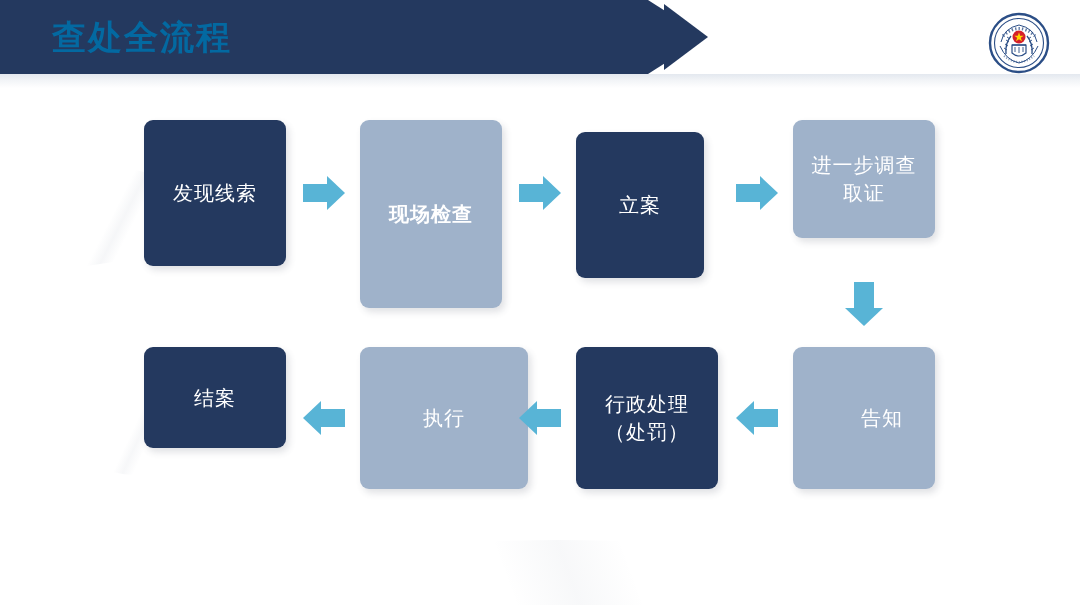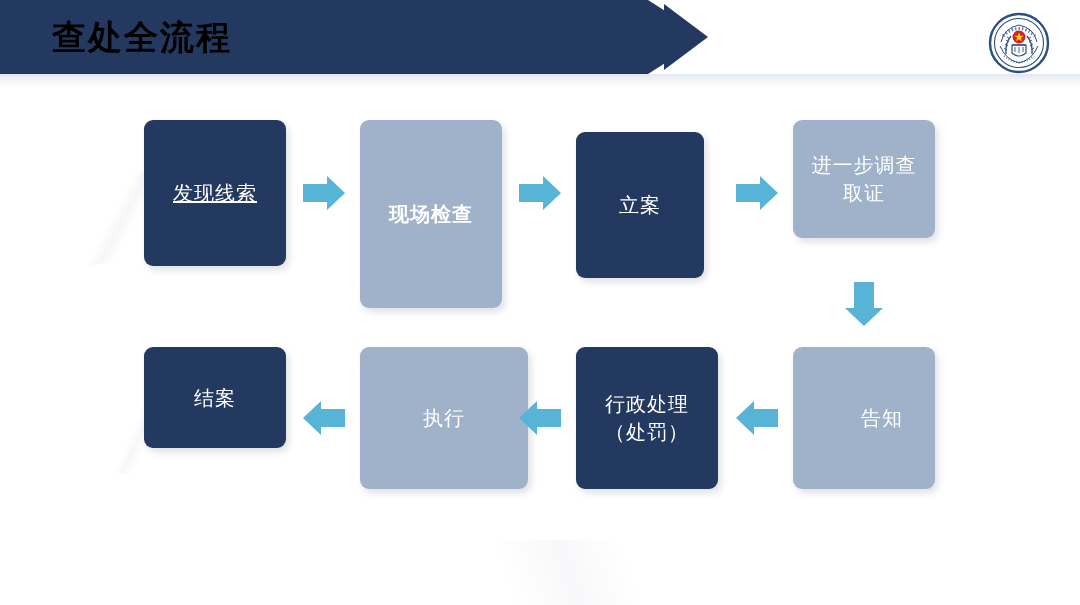--- a/index.html
+++ b/index.html
@@ -66,21 +66,21 @@
     border-bottom:33px solid transparent;
   }
   .banner-underline {
     position:absolute; left:0; top:74px;
     width:1080px; height:14px;
     background:linear-gradient(180deg,#e3e8ef 0%, #f2f4f7 45%, #ffffff 100%);
   }
   #title {
     position:absolute; left:52px; top:14px;
     font-size:34px; font-weight:bold;
-    color:#000000;
+    color:#0369a1;
     letter-spacing:2px;
     line-height:46px;
     white-space:nowrap;
   }
 
   
   #emblem-wrap {
     position:absolute; left:988px; top:12px;
     width:62px; height:62px;
   }
@@ -168,21 +168,21 @@
       <path d="M27 35 v5 M31 35 v6 M35 35 v5" stroke="#2B4E86" stroke-width="0.9"></path>
 
       <circle cx="31" cy="25" r="6.5" fill="#D5202A"></circle>
       <path d="M31 20.3 l1.15 3.45 h3.6 l-2.9 2.1 1.1 3.45 -2.95 -2.15 -2.95 2.15 1.1 -3.45 -2.9 -2.1 h3.6 z" fill="#FFD700"></path>
 
       <path d="M15 24 Q31 9 47 24" fill="none" stroke="#2B4E86" stroke-width="3.1" stroke-dasharray="1.4 2.1" opacity="0.75"></path>
       <path d="M16 44 Q31 56 46 44" fill="none" stroke="#2B4E86" stroke-width="2.2" stroke-dasharray="1 1.7" opacity="0.6"></path>
     </svg>
   </div>
 
-  <div class="node dark" style="left:144px; top:120px; width:142px; height:146px;text-decoration:underline;">
+  <div class="node dark" style="left:144px; top:120px; width:142px; height:146px;">
     <span class="node-label">发现线索</span>
   </div>
 
   <div class="arrow-h" style="left:303px; top:176px; width:42px; height:34px;">
     <span class="shaft"></span>
     <span class="head"></span>
   </div>
 
   <div class="node light" style="left:360px; top:120px; width:142px; height:188px;font-weight:bold;">
     <span class="node-label">现场检查</span>

